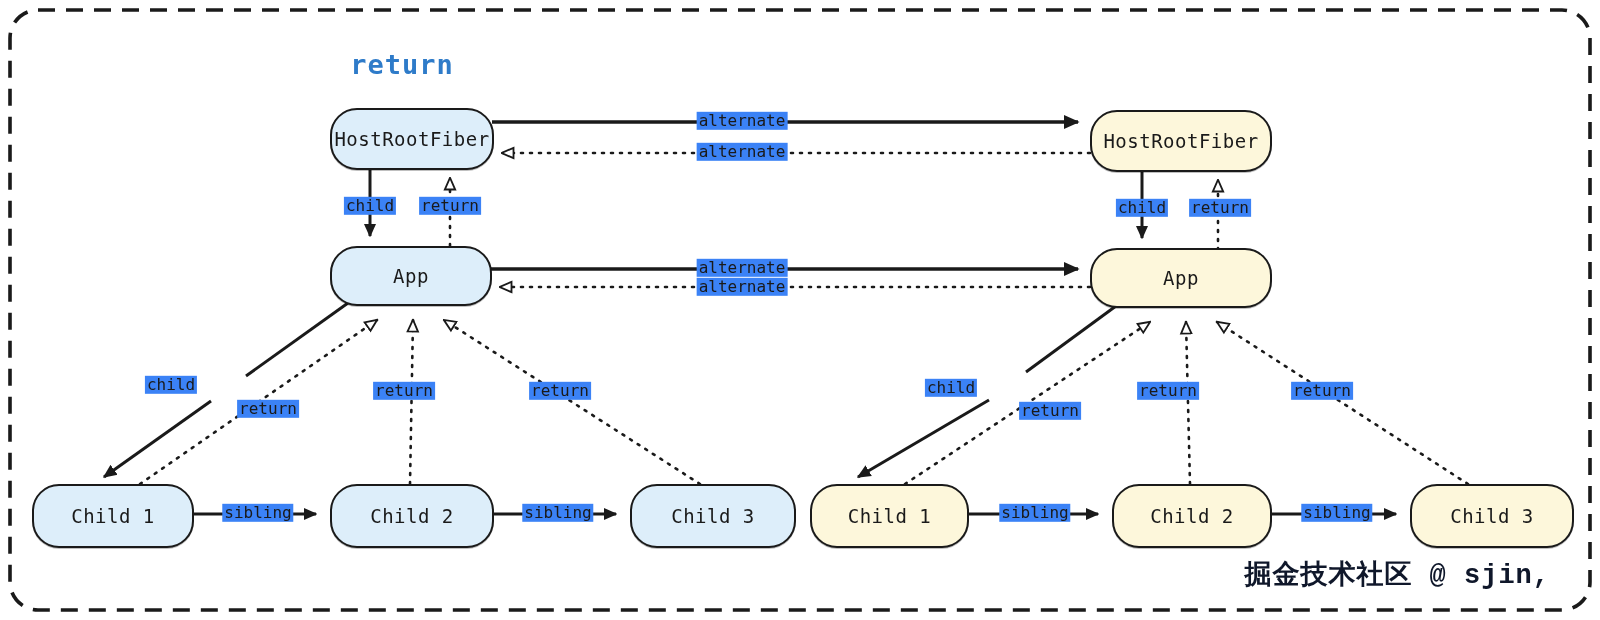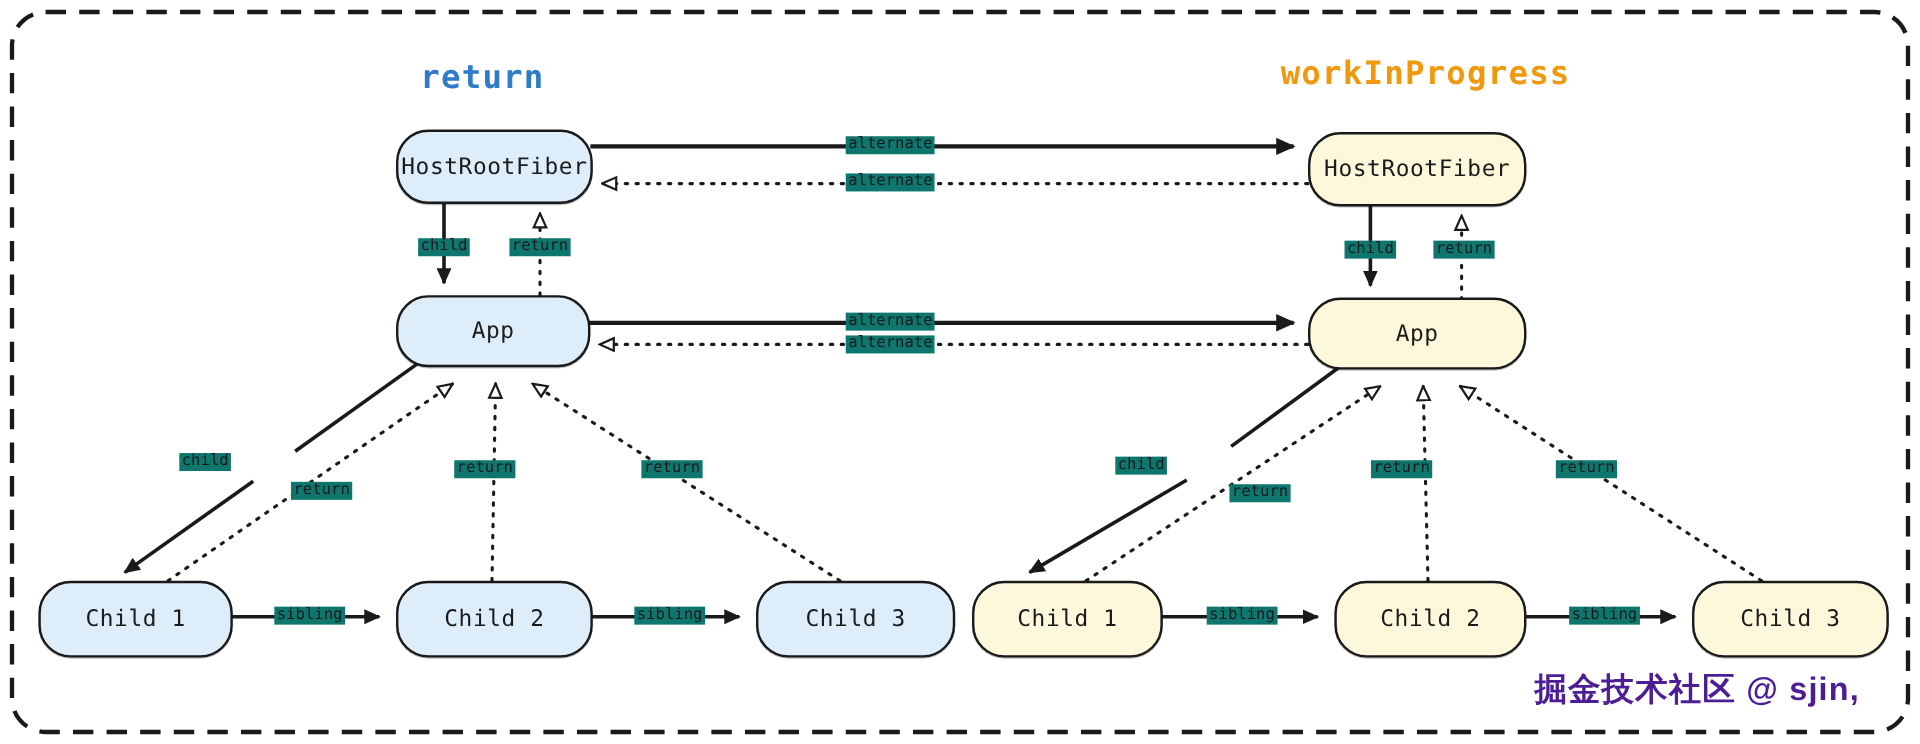--- a/index.html
+++ b/index.html
@@ -3,24 +3,24 @@
 <meta charset="utf-8">
 <style>
   html,body{margin:0;padding:0;background:#fff;}
   #canvas{position:relative;width:1600px;height:620px;background:#ffffff;overflow:hidden;
           font-family:"DejaVu Sans Mono",monospace;color:#1a1a1a;}
   #edges{position:absolute;left:0;top:0;width:1600px;height:620px;}
   .node{position:absolute;border:2.6px solid #1a1a1a;border-radius:27px;
         display:flex;align-items:center;justify-content:center;
         font-size:19px;letter-spacing:.5px;box-shadow:0 1px 0 rgba(0,0,0,.25);}
   .tree-title{position:absolute;transform:translateX(-50%);font-size:27px;font-weight:700;letter-spacing:1px;}
-  .edge-label{position:absolute;transform:translate(-50%,-50%);background:#0f766e;
-              padding:0 2px;font-size:13px;line-height:1.15;white-space:nowrap;}
-  .watermark{position:absolute;font-family:Liberation Sans, sans-serif;font-weight:700;
-             font-size:27px;color:#4c1d95;letter-spacing:1px;
+  .edge-label{position:absolute;transform:translate(-50%,-50%);background:#3b82f6;
+              padding:0 2px;font-size:16px;line-height:1.15;white-space:nowrap;}
+  .watermark{position:absolute;font-family:Liberation Mono, monospace;font-weight:700;
+             font-size:27px;color:#0f172a;letter-spacing:1px;
              text-shadow:2px 2px 0 rgba(255,255,255,.95), -1px -1px 0 rgba(255,255,255,.6);margin-left:26px;}
 </style>
 </head>
 <body>
 
 <div id="canvas">
 
   <svg id="edges" viewBox="0 0 1600 620" xmlns="http://www.w3.org/2000/svg">
     <defs>
       <marker id="mArrow" viewBox="0 0 10 10" refX="9" refY="5" markerWidth="4.6" markerHeight="4.6" orient="auto">
@@ -64,21 +64,20 @@
       <line x1="905" y1="484" x2="1150" y2="322" marker-end="url(#mHollow)"></line>
       <line x1="1190" y1="484" x2="1186" y2="322" marker-end="url(#mHollow)"></line>
       <line x1="1468" y1="484" x2="1217" y2="322" marker-end="url(#mHollow)"></line>
 
       <line x1="1090" y1="153" x2="502" y2="153" marker-end="url(#mHollow)"></line>
       <line x1="1090" y1="287" x2="500" y2="287" marker-end="url(#mHollow)"></line>
     </g>
   </svg>
 
   <div class="tree-title" style="left: 402px; top: 49px; color: rgb(46, 123, 201);">return</div>
-  <div class="tree-title" style="left: 1188px; top: 46px; color: rgb(240, 153, 13);">workInProgress</div>
 
   <div class="node" style="left: 330px; top: 108px; width: 160px; height: 58px; background-color: rgb(221, 238, 250);">HostRootFiber</div>
   <div class="node" style="left: 330px; top: 246px; width: 158px; height: 56px; background-color: rgb(221, 238, 250);">App</div>
   <div class="node" style="left: 32px; top: 484px; width: 158px; height: 60px; background-color: rgb(221, 238, 250);">Child 1</div>
   <div class="node" style="left: 330px; top: 484px; width: 160px; height: 60px; background-color: rgb(221, 238, 250);">Child 2</div>
   <div class="node" style="left: 630px; top: 484px; width: 162px; height: 60px; background-color: rgb(221, 238, 250);">Child 3</div>
 
   <div class="node" style="left: 1090px; top: 110px; width: 178px; height: 58px; background-color: rgb(253, 247, 219);">HostRootFiber</div>
   <div class="node" style="left: 1090px; top: 248px; width: 178px; height: 56px; background-color: rgb(253, 247, 219);">App</div>
   <div class="node" style="left: 810px; top: 484px; width: 155px; height: 60px; background-color: rgb(253, 247, 219);">Child 1</div>

